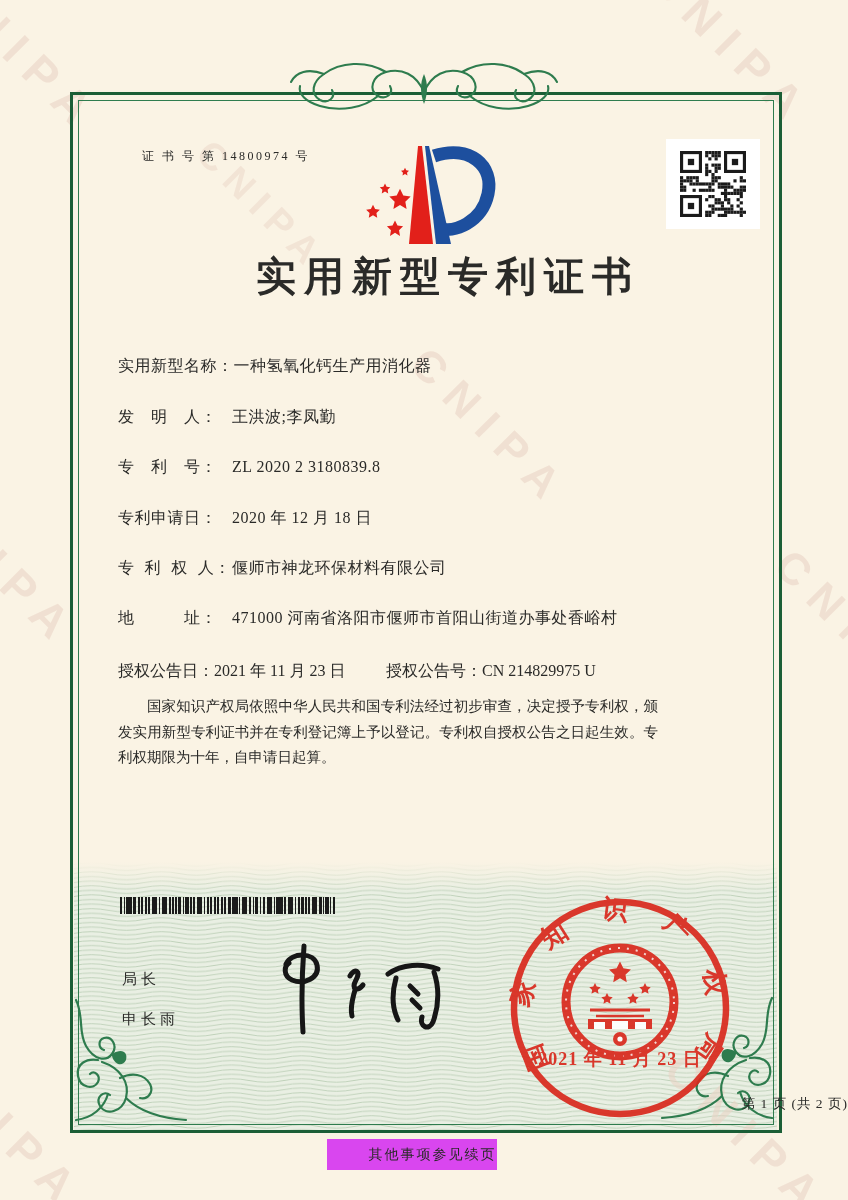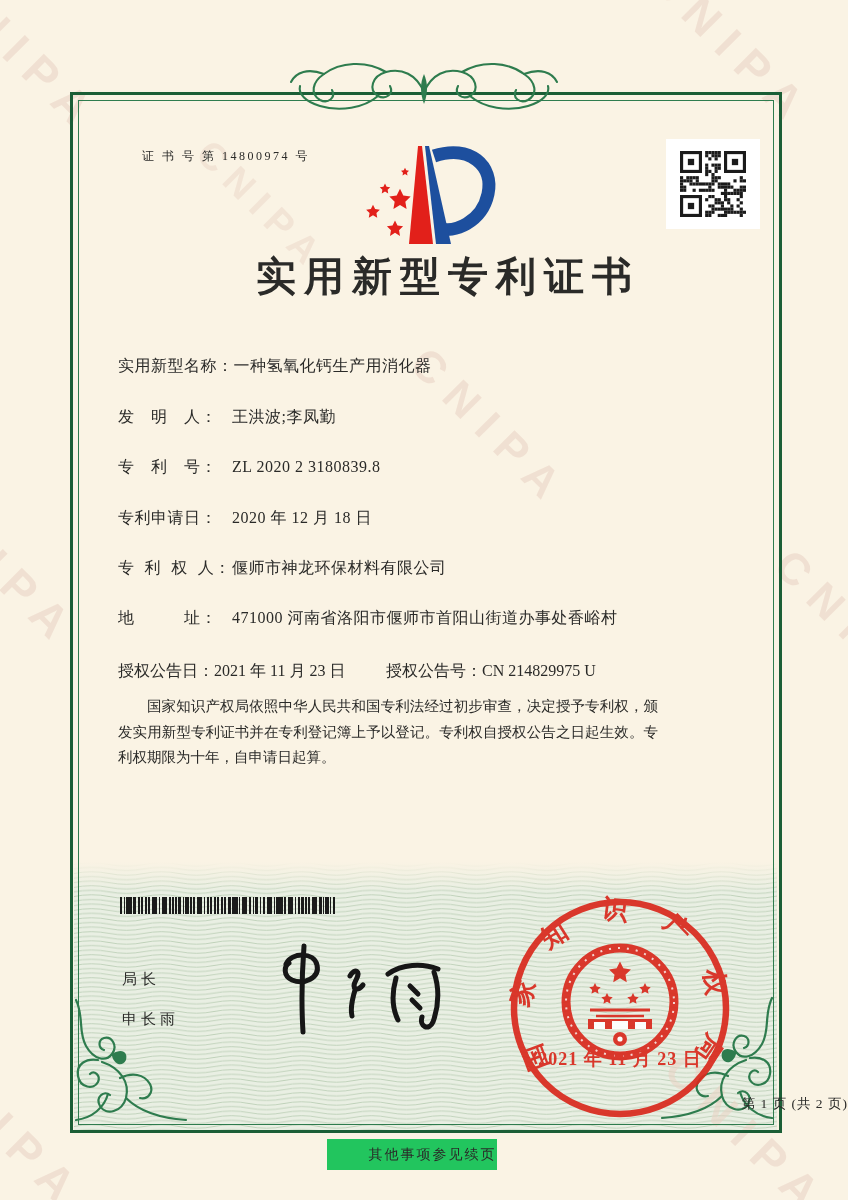--- a/index.html
+++ b/index.html
@@ -93,21 +93,21 @@
   .c-title{top:970px;}
   .c-name{top:1010px;}
   .signature{position:absolute;left:252px;top:938px;z-index:6;}
   .seal{position:absolute;left:506px;top:894px;z-index:6;}
   .page-info{
     position:absolute;left:0;top:1095px;width:100%;text-align:right;
     font-size:13.5px;letter-spacing:1px;z-index:5;
   }
   .footer-note{
     position:absolute;left:327px;top:1139px;width:170px;height:31px;z-index:5;
-    background:#22c55e;text-align:center;line-height:31px;font-size:14px;letter-spacing:2px;padding-left:41px;
+    background:#d946ef;text-align:center;line-height:31px;font-size:14px;letter-spacing:2px;padding-left:41px;
   }
 </style>
 </head>
 <body>
 
 <div class="page" style="--paper: #faf3e4; --text: #2a2a28; --border_green: #1b5e36; --border_green_light: #2e7c4e; --ornament_green: #2e7c4e; --band_bg: #e9efe3; --band_line: #bccfb6; --seal_red: #d9291d; --logo_red: #e2201a; --logo_blue: #1d4f9e; --watermark: #e9d2c4; --ink: #1b1b1b;">
 
   <div class="wm wm1">CNIPA</div>
   <div class="wm wm2">CNIPA</div>
   <div class="wm wm3">CNIPA</div>

